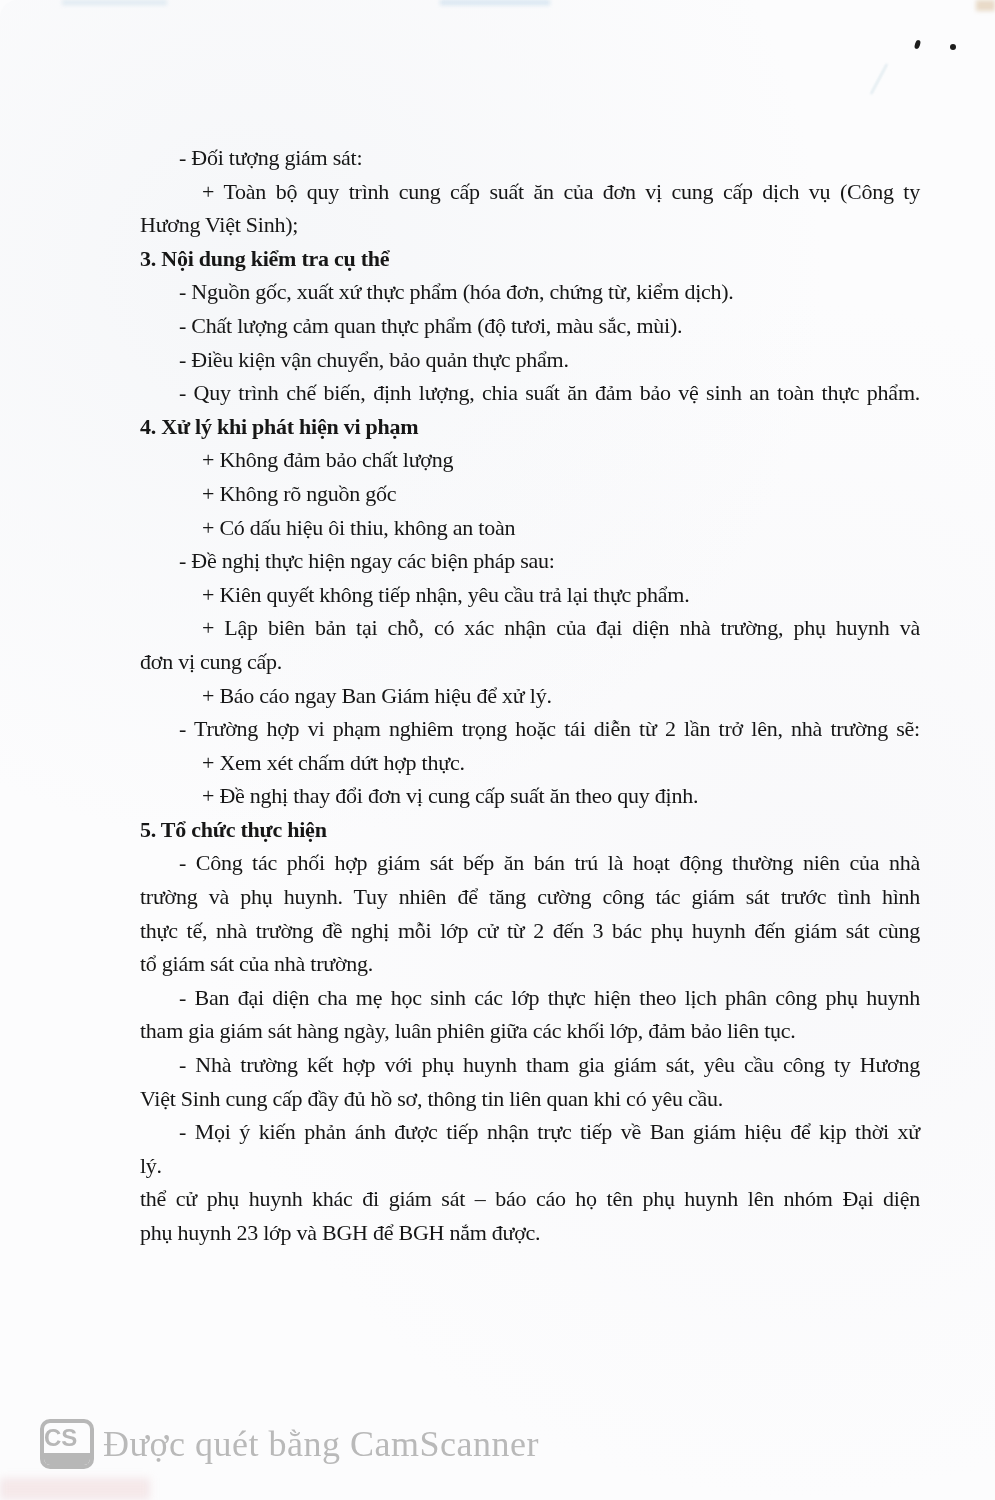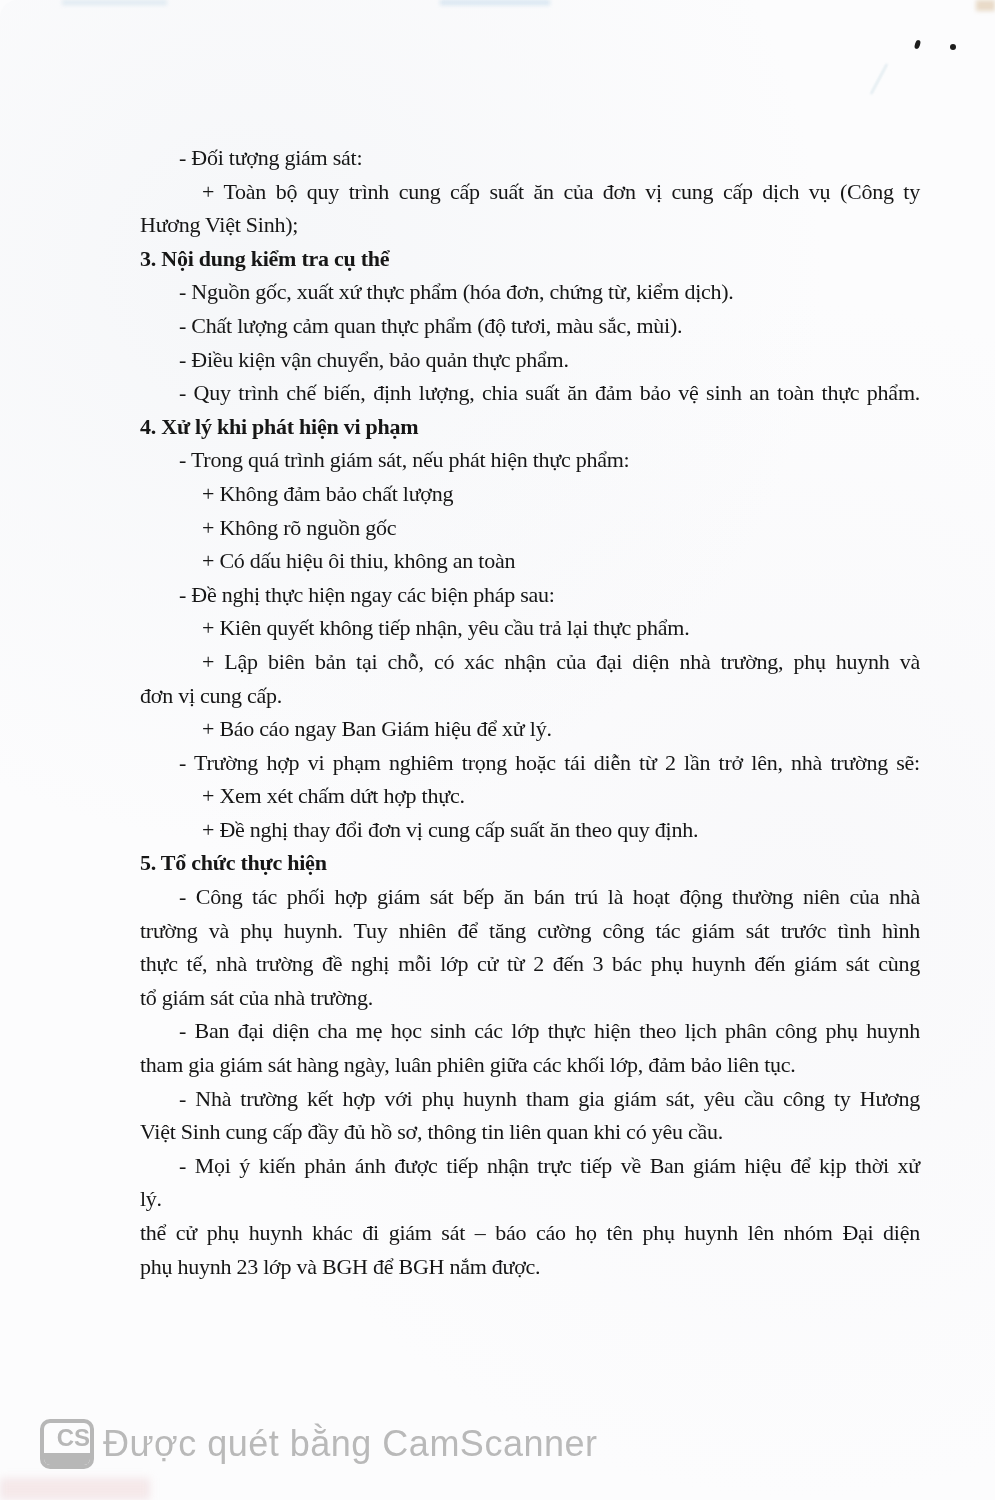--- a/index.html
+++ b/index.html
@@ -53,32 +53,32 @@
     position: relative;
     width: 46px; height: 42px;
     border: 4px solid #b7b7b7;
     border-radius: 10px;
     background: #fcfcfd;
     overflow: hidden;
     flex: 0 0 auto;
   }
   .cs-logo-label {
     position: absolute; left: 0; right: 0; top: 1px;
-    text-align: right;
+    text-align: left;
     font-family: "Liberation Sans", sans-serif;
     font-weight: 700; font-size: 24px; line-height: 28px;
     color: #b7b7b7;
   }
   .cs-logo-bar {
     position: absolute; left: 0; right: 0; bottom: 0; height: 12px;
     background: #b7b7b7;
   }
   .footer-caption {
     margin-left: 9px;
-    font-family: Liberation Sans, sans-serif;
+    font-family: Liberation Serif, serif;
     font-size: 36px;
     color: #b9b9b9;
     letter-spacing: 0.5px;
     white-space: nowrap;
   }
 </style>
 </head>
 <body>
 
 <div class="page">
@@ -94,21 +94,20 @@
   <div class="doc">
     <div class="ln d1">- Đối tượng giám sát:</div>
     <div class="ln p2 jf">+ Toàn bộ quy trình cung cấp suất ăn của đơn vị cung cấp dịch vụ (Công ty</div>
     <div class="ln c">Hương Việt Sinh);</div>
     <div class="ln h">3. Nội dung kiểm tra cụ thể</div>
     <div class="ln d1">- Nguồn gốc, xuất xứ thực phẩm (hóa đơn, chứng từ, kiểm dịch).</div>
     <div class="ln d1">- Chất lượng cảm quan thực phẩm (độ tươi, màu sắc, mùi).</div>
     <div class="ln d1">- Điều kiện vận chuyển, bảo quản thực phẩm.</div>
     <div class="ln d1 jf">- Quy trình chế biến, định lượng, chia suất ăn đảm bảo vệ sinh an toàn thực phẩm.</div>
     <div class="ln h">4. Xử lý khi phát hiện vi phạm</div>
-    <div class="ln d1">- Trong quá trình giám sát, nếu phát hiện thực phẩm:</div>
     <div class="ln p2">+ Không đảm bảo chất lượng</div>
     <div class="ln p2">+ Không rõ nguồn gốc</div>
     <div class="ln p2">+ Có dấu hiệu ôi thiu, không an toàn</div>
     <div class="ln d1">- Đề nghị thực hiện ngay các biện pháp sau:</div>
     <div class="ln p2">+ Kiên quyết không tiếp nhận, yêu cầu trả lại thực phẩm.</div>
     <div class="ln p2 jf">+ Lập biên bản tại chỗ, có xác nhận của đại diện nhà trường, phụ huynh và</div>
     <div class="ln c">đơn vị cung cấp.</div>
     <div class="ln p2">+ Báo cáo ngay Ban Giám hiệu để xử lý.</div>
     <div class="ln d1 jf">- Trường hợp vi phạm nghiêm trọng hoặc tái diễn từ 2 lần trở lên, nhà trường sẽ:</div>
     <div class="ln p2">+ Xem xét chấm dứt hợp thực.</div>

